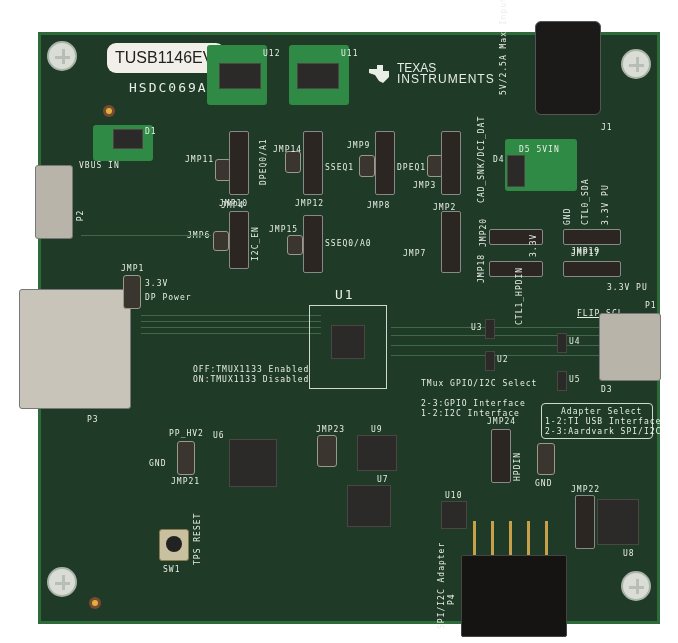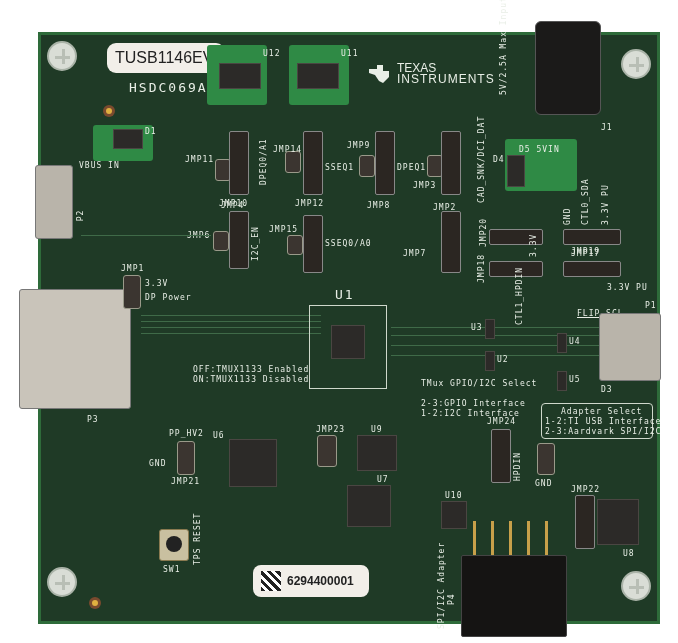--- a/index.html
+++ b/index.html
@@ -202,24 +202,20 @@
   <span class="silk" style="left:336px;top:440px;">U7</span>
   <div class="chip" style="left:400px;top:466px;width:24px;height:26px;"></div>
   <span class="silk" style="left:404px;top:456px;">U10</span>
 
   <div style="position:absolute;left:118px;top:494px;width:28px;height:30px;background:#c9c0a0;border:1px solid #8a7a50;border-radius:3px;">
     <div style="position:absolute;left:6px;top:6px;width:16px;height:16px;border-radius:50%;background:#222;"></div>
   </div>
   <span class="silk" style="left:122px;top:530px;">SW1</span>
   <span class="silk" style="left:152px;top:530px;transform:rotate(-90deg);transform-origin:left top;">TPS RESET</span>
 
-  <div class="label-sticker" style="left:212px;top:530px;width:116px;height:32px;border-radius:8px;">
-    <div style="position:absolute;left:8px;top:6px;width:20px;height:20px;background:repeating-linear-gradient(45deg,#222 0 3px,#fff 3px 6px);"></div>
-    <span style="position:absolute;left:34px;top:9px;font-size:12px;font-weight:bold;">6294400001</span>
-  </div>
 
   <span class="silk" style="left:396px;top:594px;transform:rotate(-90deg);transform-origin:left top;">SPI/I2C Adapter</span>
   <span class="silk" style="left:406px;top:570px;transform:rotate(-90deg);transform-origin:left top;">P4</span>
   <div class="pin" style="left:432px;top:486px;height:40px;"></div>
   <div class="pin" style="left:450px;top:486px;height:40px;"></div>
   <div class="pin" style="left:468px;top:486px;height:40px;"></div>
   <div class="pin" style="left:486px;top:486px;height:40px;"></div>
   <div class="pin" style="left:504px;top:486px;height:40px;"></div>
   <div style="position:absolute;left:420px;top:520px;width:104px;height:80px;background:#151413;border:1px solid #444;border-radius:2px;"></div>
 </div>

